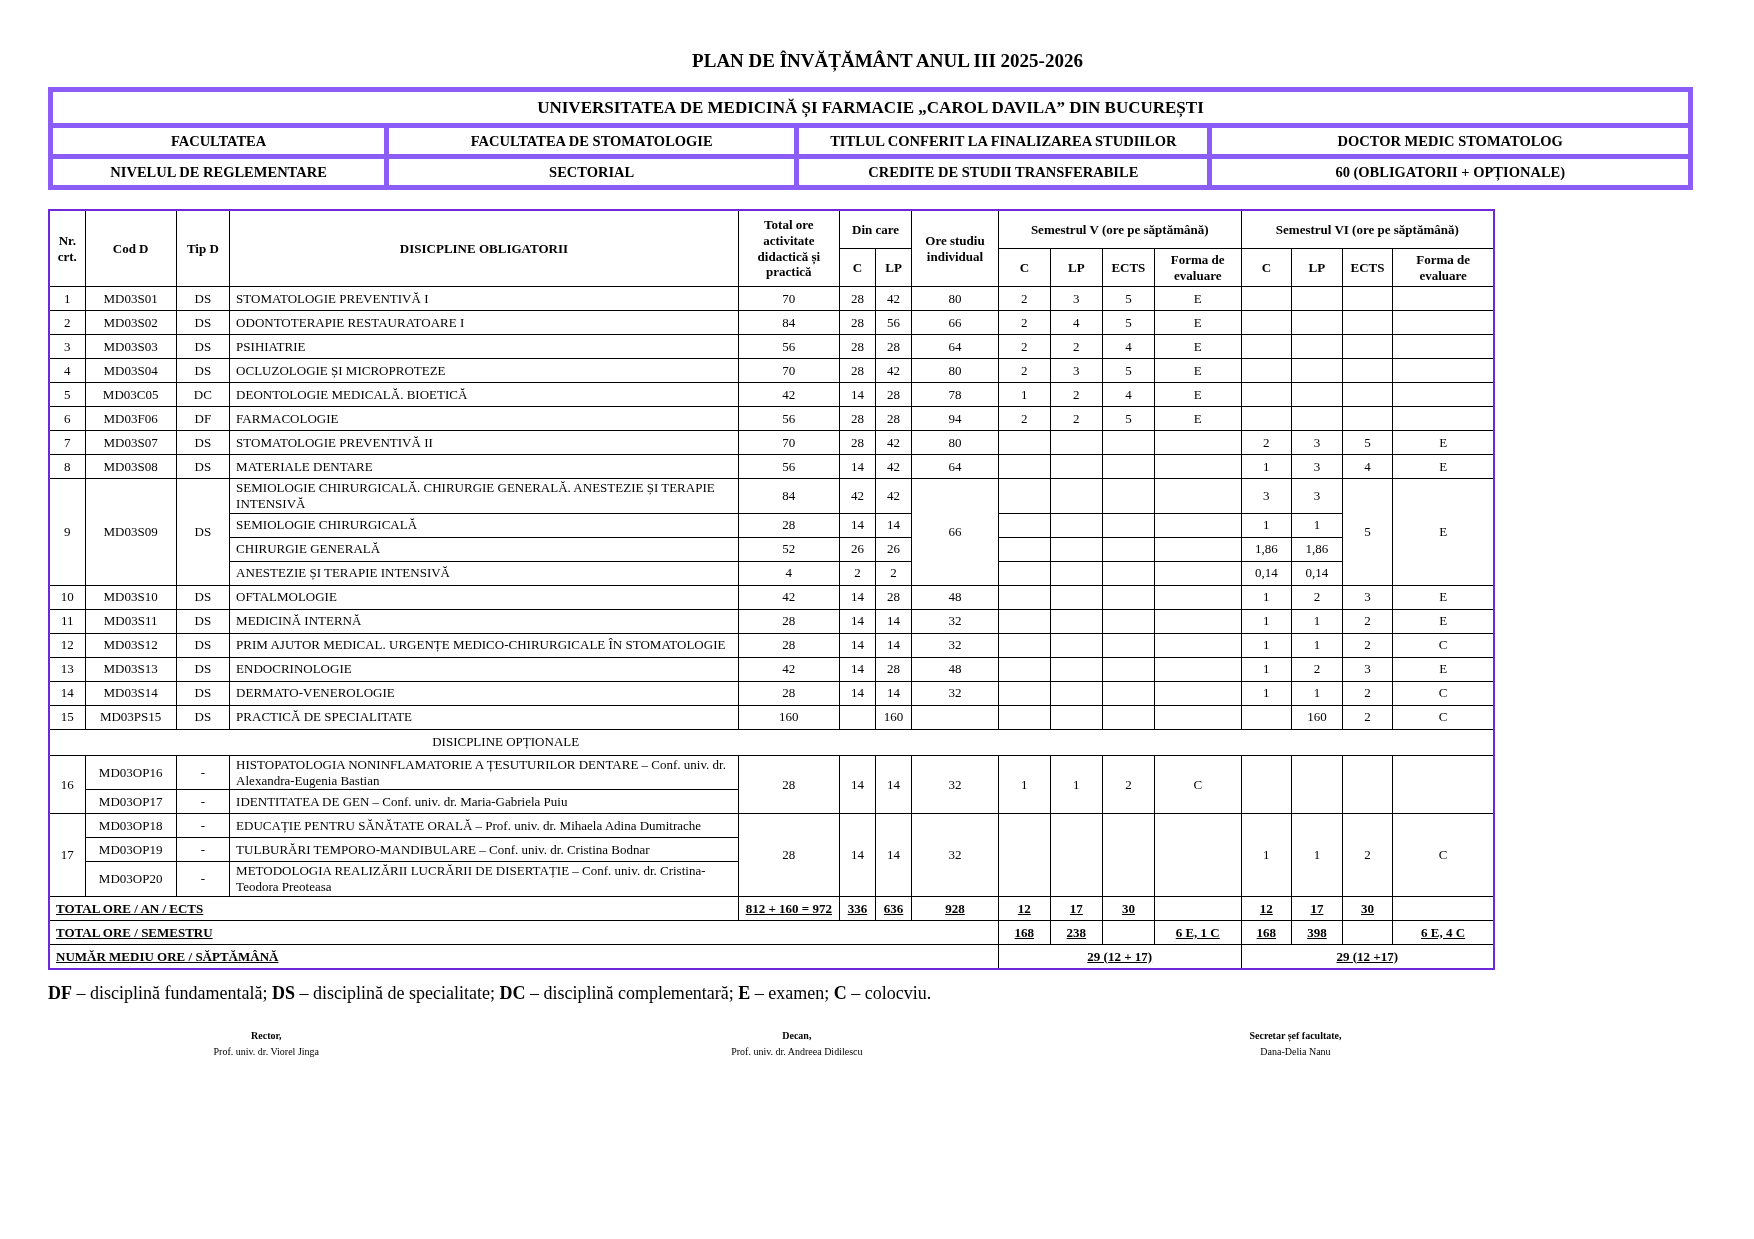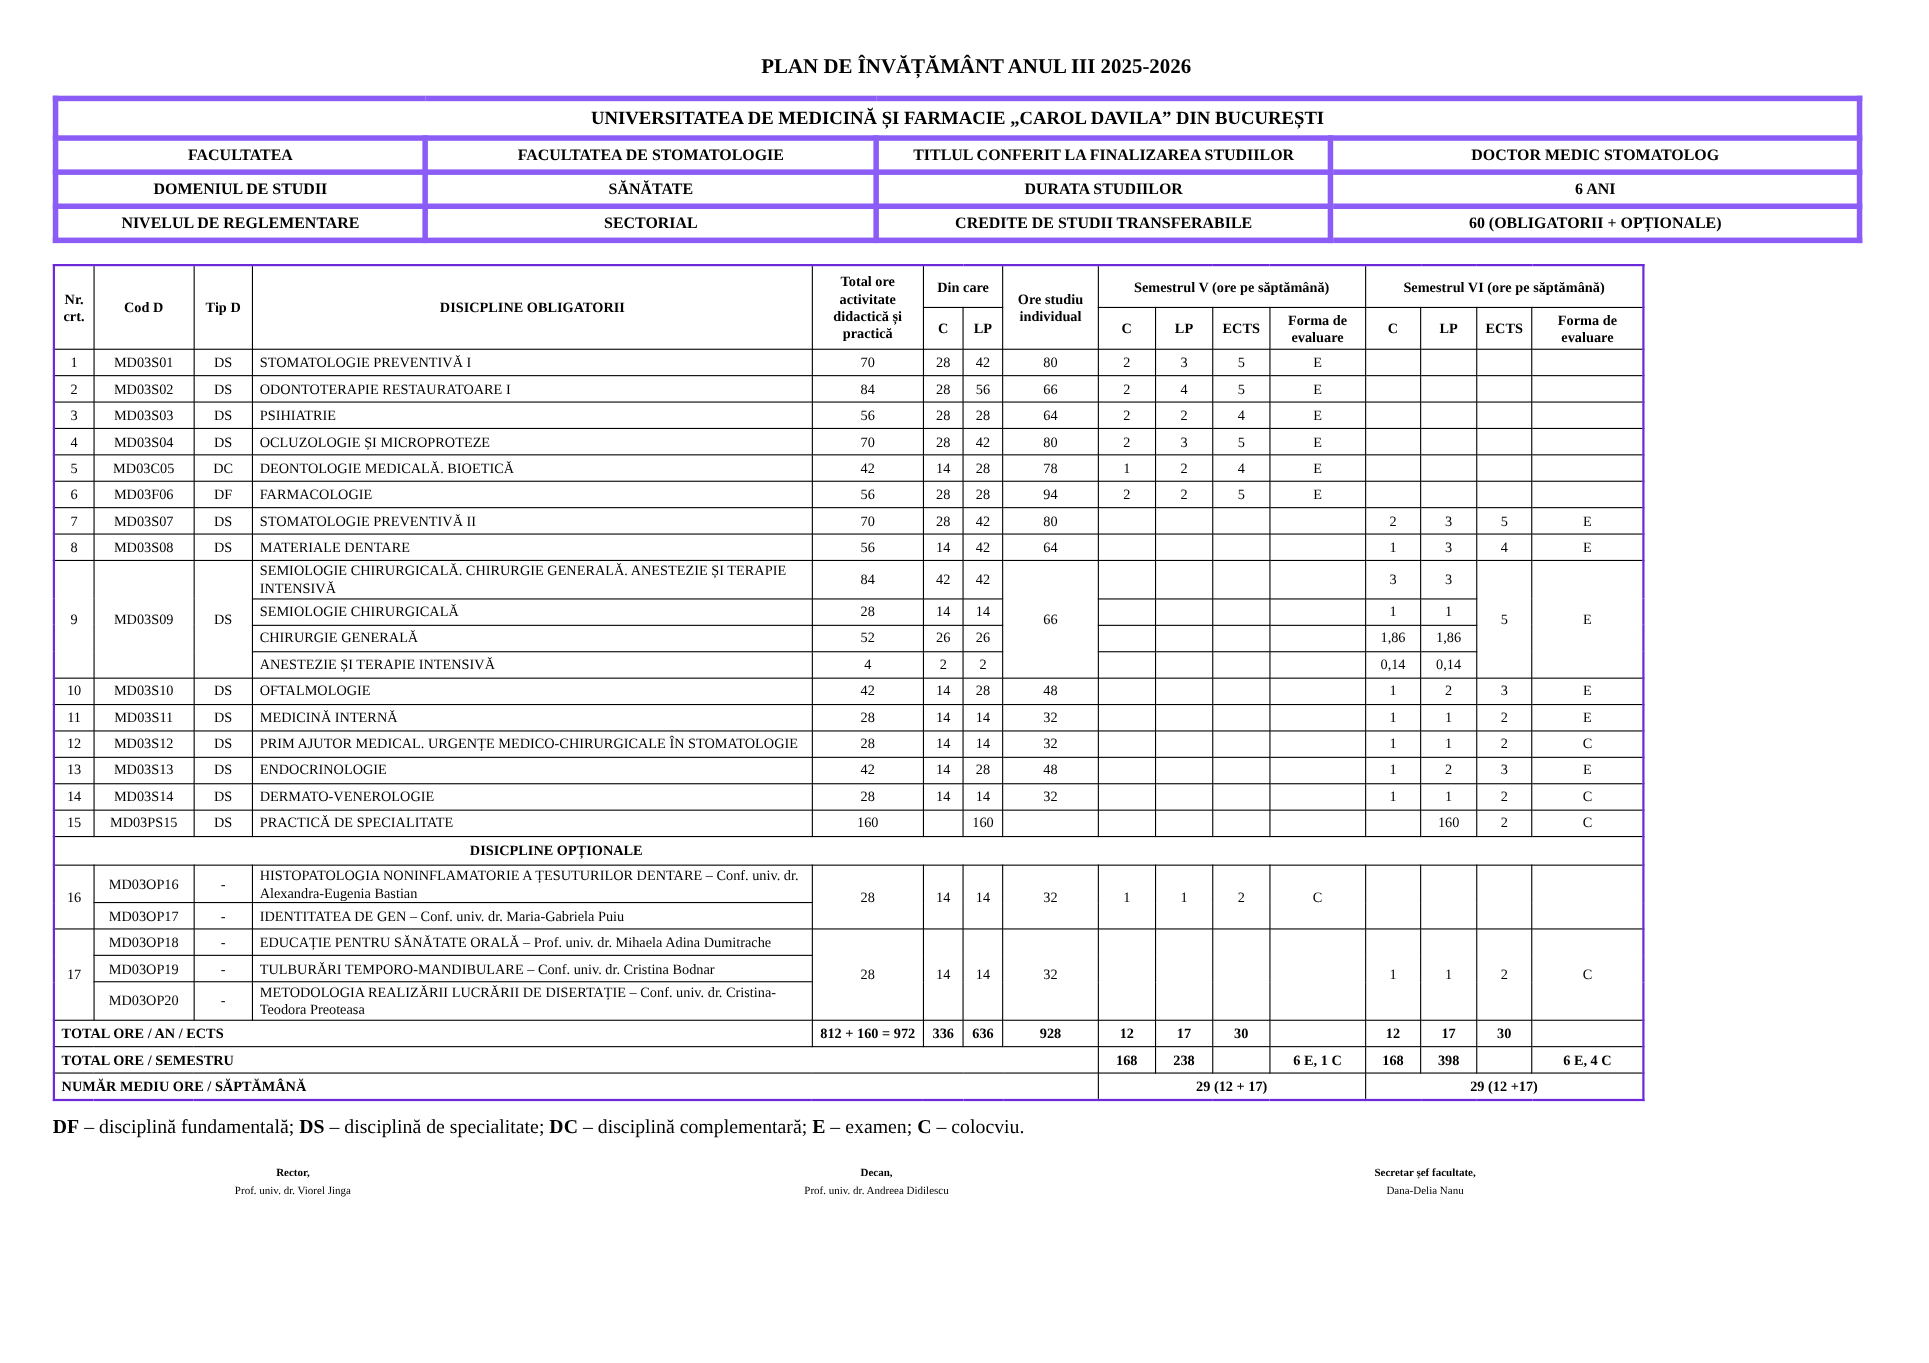--- a/index.html
+++ b/index.html
@@ -12,22 +12,22 @@
   .info-table { width:1645px; border:2px solid #000; margin-bottom:19px; }
   .info-table td { border:5px solid #8b5cf6; font-weight:bold; text-align:center; font-size:14.5px; padding:2px 6px; height:22px; overflow:hidden; }
   .info-table td.univ { font-size:17px; height:27px; }
 
   .main-table { width:1447px; border:2px solid #6d28d9; }
   .main-table th, .main-table td { border:1px solid #000; font-size:13px; line-height:1.22; text-align:center; vertical-align:middle; padding:1px 3px; overflow:hidden; }
   .main-table th { font-weight:bold; height:33px; padding:2px 3px; }
   .main-table td { height:21px; }
   .main-table td.l { text-align:left; padding-left:6px; }
   .main-table td.i { }
-  .main-table td.b { font-weight:bold; }
-  .main-table td.sec { font-weight:bold; padding-right:37%; height:23px;margin-top:12px; }
+  .main-table td.b { font-weight:bold;text-decoration:underline; }
+  .main-table td.sec { font-weight:normal; padding-right:37%; height:23px;margin-top:12px; }
   .pre { white-space:pre-line; }
 
   .legend { width:1679px; font-size:18px; margin:13px 0 0 0; }
   .legend b { font-weight:bold; }
 
   .signatures { position:relative; width:1679px; height:70px; margin-top:24px; }
   .sig { position:absolute; top:0; transform:translateX(-50%); text-align:center; font-size:10px; line-height:1.55; }
   .sig .role { font-weight:bold; }
   .sig-1 { left:13%; } .sig-2 { left:44.6%; } .sig-3 { left:74.3%; }
 </style>
@@ -47,26 +47,20 @@
     </colgroup>
     <tbody>
       <tr>
         <td colspan="4" class="univ">UNIVERSITATEA DE MEDICINĂ ȘI FARMACIE „CAROL DAVILA” DIN BUCUREȘTI</td>
       </tr>
       <tr>
         <td>FACULTATEA</td>
         <td>FACULTATEA DE STOMATOLOGIE</td>
         <td>TITLUL CONFERIT LA FINALIZAREA STUDIILOR</td>
         <td>DOCTOR MEDIC STOMATOLOG</td>
-      </tr>
-      <tr>
-        <td>DOMENIUL DE STUDII</td>
-        <td>SĂNĂTATE</td>
-        <td>DURATA STUDIILOR</td>
-        <td>6 ANI</td>
       </tr>
       <tr>
         <td>NIVELUL DE REGLEMENTARE</td>
         <td>SECTORIAL</td>
         <td>CREDITE DE STUDII TRANSFERABILE</td>
         <td>60 (OBLIGATORII + OPȚIONALE)</td>
       </tr>
     </tbody>
   </table>
 

